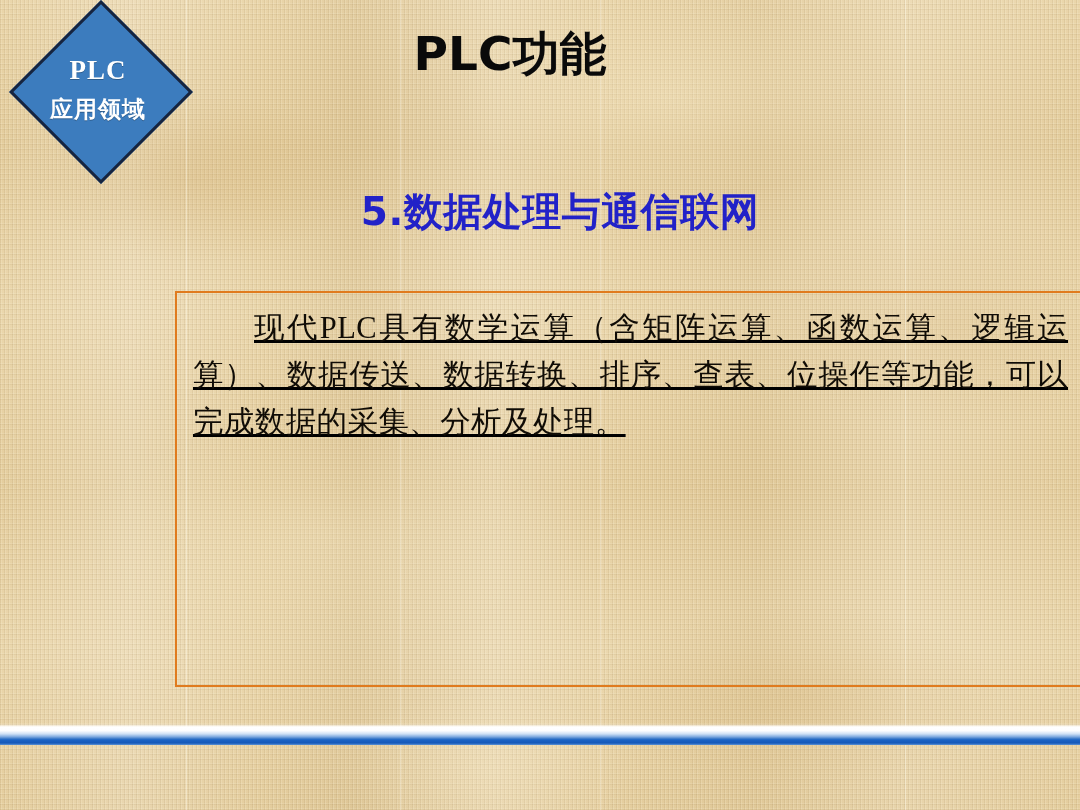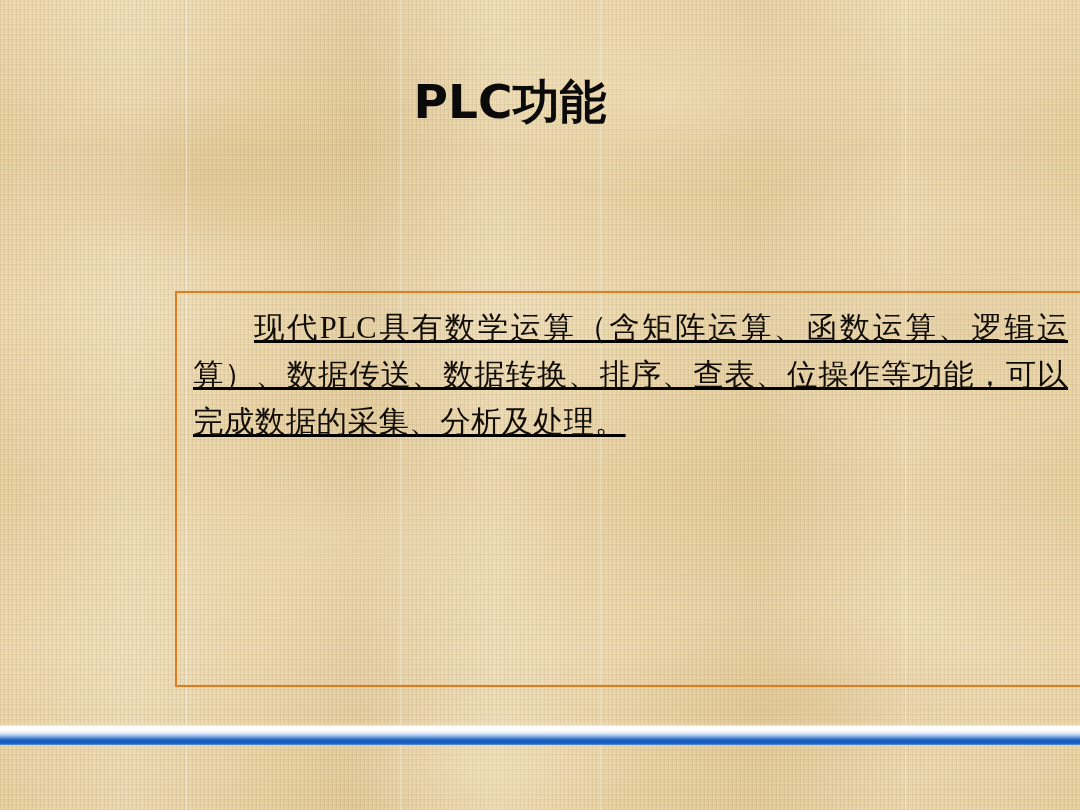--- a/index.html
+++ b/index.html
@@ -144,21 +144,20 @@
     top: 28px;
     width: 620px;
     text-align: center;
     font-family: "DejaVu Sans", "Liberation Sans", sans-serif;
     font-weight: bold;
     font-size: 47px;
     color: #0a0a0a;
     letter-spacing: 0px;
     line-height: 1.1;
     white-space: nowrap;
-    margin-top: 48px;
   }
 
   #slide-subtitle {
     position: absolute;
     left: 140px;
     top: 190px;
     width: 840px;
     text-align: center;
     font-family: "DejaVu Sans", "Liberation Sans", sans-serif;
     font-weight: bold;
@@ -230,23 +229,31 @@
 <body>
 
 <div id="slide">
 
   <div class="bg-base"></div>
   <div class="bg-fibers-v"></div>
   <div class="bg-fibers-h"></div>
   <div class="bg-blotch"></div>
   <div class="bg-seams"></div>
 
+  <div id="badge">
+    <div class="diamond"></div>
+    <div class="badge-text">
+      <div class="badge-line1">PLC</div>
+      <div class="badge-line2">应用领域</div>
+    </div>
+  </div>
 
   <div id="slide-title">PLC功能</div>
 
+  <div id="slide-subtitle">5.数据处理与通信联网</div>
 
   <div id="body-box">
     <div class="body-inner">
       <p class="body-para">现代PLC具有数学运算（含矩阵运算、函数运算、逻辑运算）、数据传送、数据转换、排序、查表、位操作等功能，可以完成数据的采集、分析及处理。</p>
     </div>
   </div>
 
   <div id="bottom-divider">
     <div class="band"></div>
     <div class="rule"></div>

